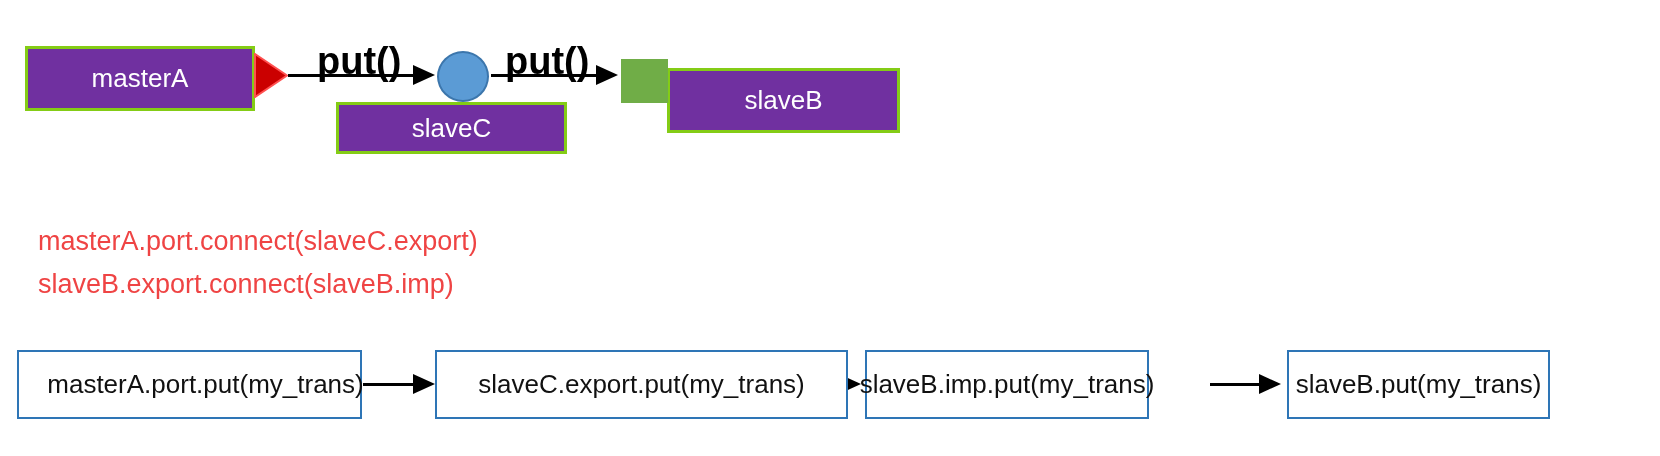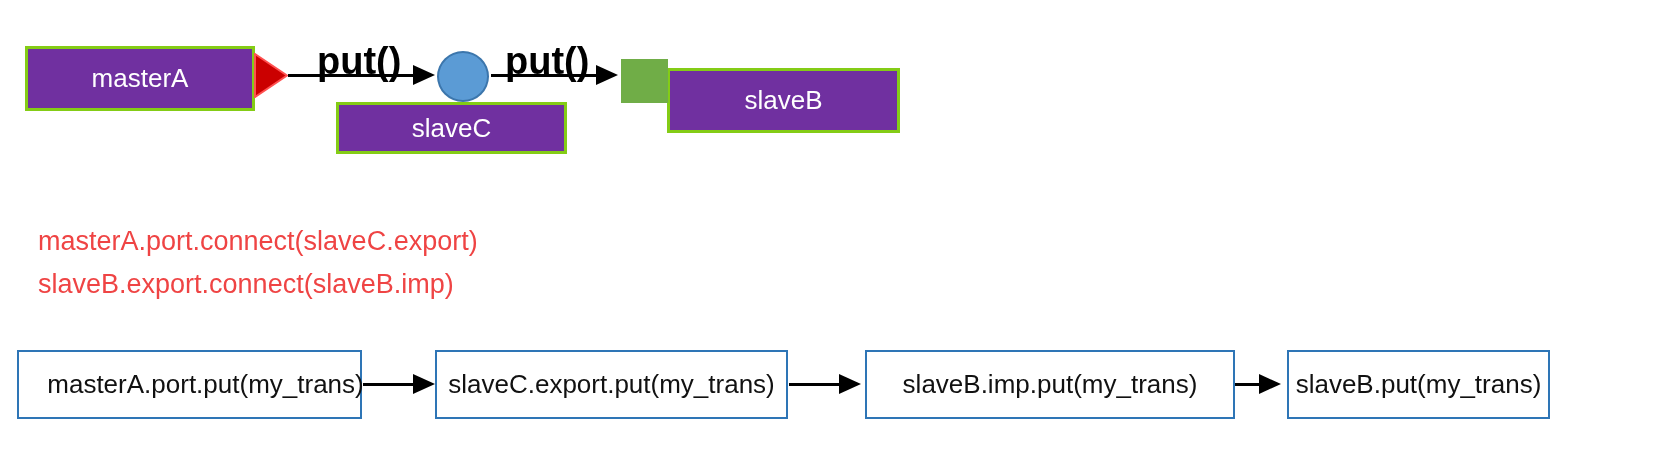--- a/index.html
+++ b/index.html
@@ -120,22 +120,22 @@
     box-sizing: border-box;
     display: flex;
     align-items: center;
     justify-content: center;
     color: #111111;
     font-size: 26px;
     white-space: nowrap;
     z-index: 3;
   }
   .flow-1 { left: 17px;   width: 345px; padding-left: 32px; }
-  .flow-2 { left: 435px;  width: 353px; }
-  .flow-3 { left: 865px;  width: 370px; }
+  .flow-2 { left: 435px;  width: 413px; }
+  .flow-3 { left: 865px;  width: 284px; }
   .flow-4 { left: 1287px; width: 263px; }
 </style>
 </head>
 <body>
 
 <div class="canvas">
 
   <div class="node node-masterA">
     <span>masterA</span>
   </div>

